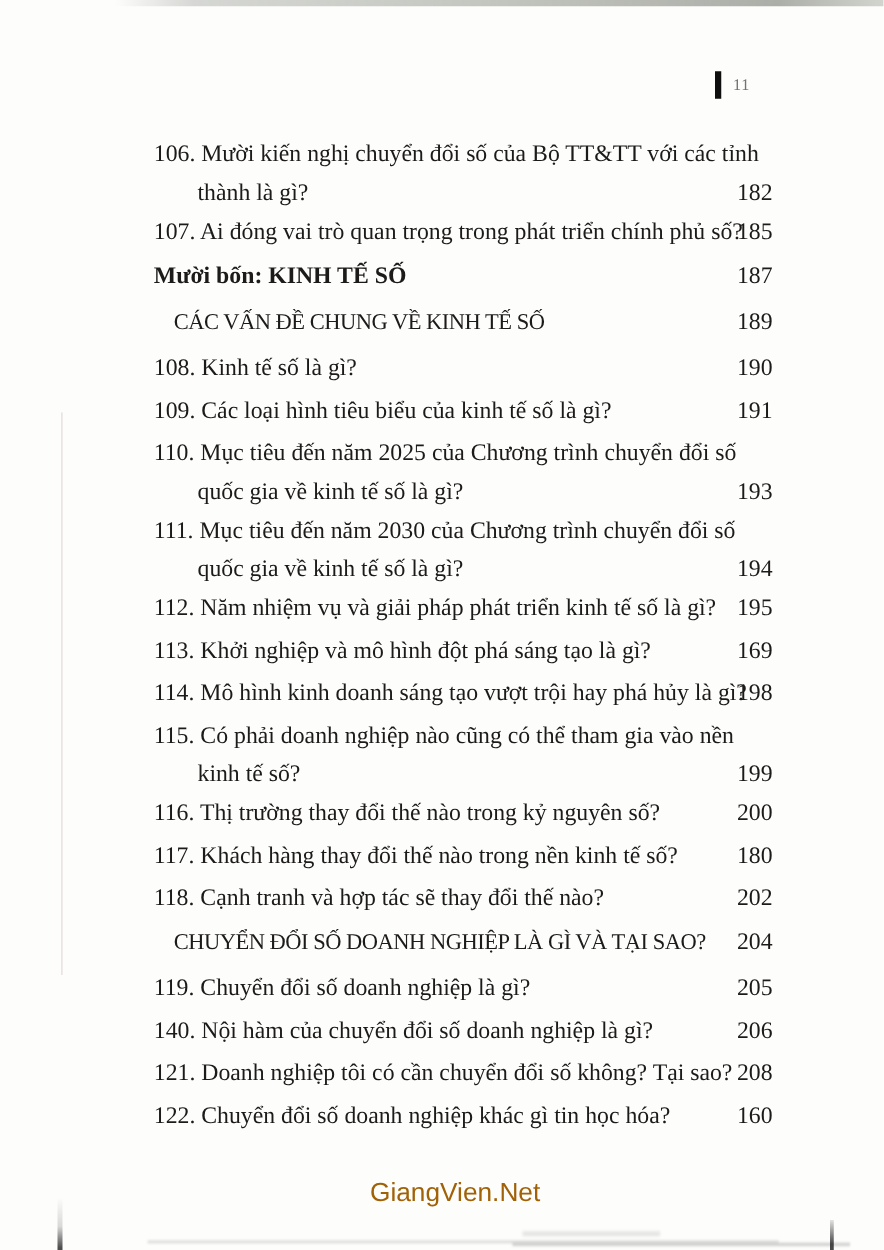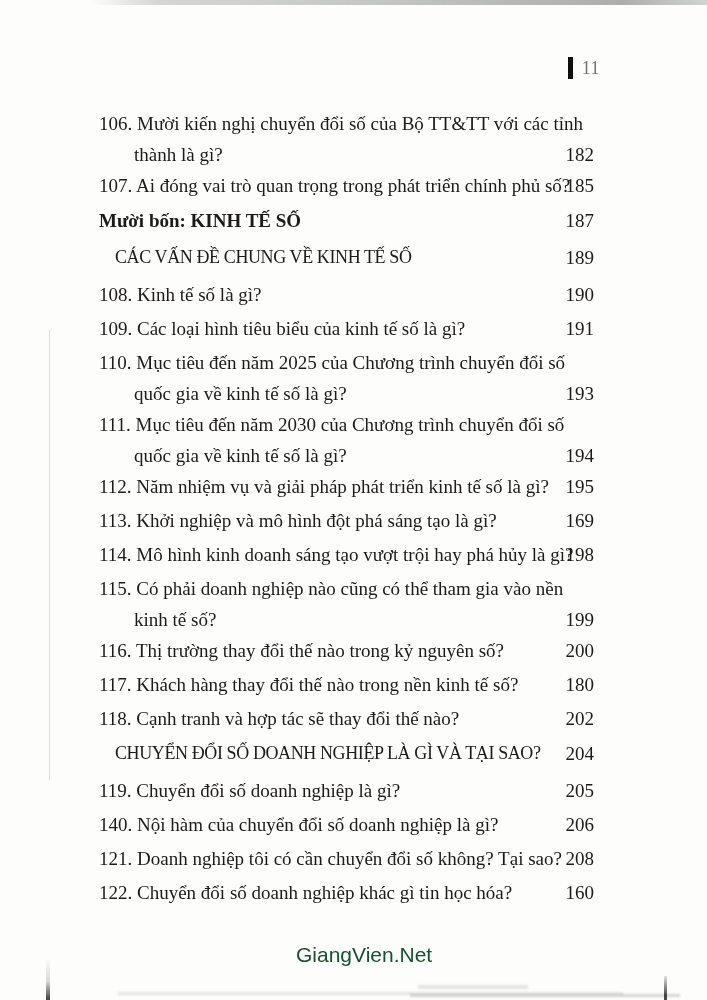--- a/index.html
+++ b/index.html
@@ -43,24 +43,24 @@
     background:linear-gradient(180deg, rgba(80,80,80,0.15) 0%, rgba(40,40,40,0.85) 80%);
     filter:blur(0.3px);
   }
 
   
   .pagehead {
     position:absolute; top:56px; right:107px; height:24px;
     display:flex; align-items:center;
   }
   .hbar { width:5px; height:22px; background:#0e0e0e; margin-right:9px; }
-  .hnum { font-size:18px; letter-spacing:0.5px; color:#737373; }
+  .hnum { font-size:13px; letter-spacing:0.5px; color:#737373; }
 
   
-  .toc { position:absolute; left:99px; top:108px; width:495px; }
+  .toc { position:absolute; left:123px; top:108px; width:495px; }
   .row { position:relative; font-size:19px; line-height:31px; margin-bottom:3px; }
   .row .txt { display:block; }
   .row.single .txt { white-space:nowrap; }
   .row.multi { margin-bottom:0; }
   .row.multi .txt { white-space:pre-line; padding-left:35px; text-indent:-35px; }
   .row .pg { position:absolute; right:0; bottom:0; line-height:31px; font-size:19px; }
   .row.part { margin-top:4px; margin-bottom:6px; }
   .row.part .txt { font-weight:bold; }
   .row.section { margin-top:4px; margin-bottom:6px; }
   .row.section .txt { font-size:18px; letter-spacing:-0.4px;margin-left:16px; }
@@ -164,21 +164,21 @@
       <div class="row entry single">
     <span class="txt">121. Doanh nghiệp tôi có cần chuyển đổi số không? Tại sao?</span>
     <span class="pg">208</span>
   </div>
       <div class="row entry single">
     <span class="txt">122. Chuyển đổi số doanh nghiệp khác gì tin học hóa?</span>
     <span class="pg">160</span>
   </div>
     </div>
 
-  <div class="watermark" style="color: #14532d;">GiangVien.Net</div>
+  <div class="watermark" style="color: #a16207;">GiangVien.Net</div>
 
   <div class="art-bottom-smudge-1"></div>
   <div class="art-bottom-smudge-2"></div>
   <div class="art-bottom-smudge-3"></div>
   <div class="art-tick-left"></div>
   <div class="art-tick-right"></div>
 
 </div>
 
 </body></html>

